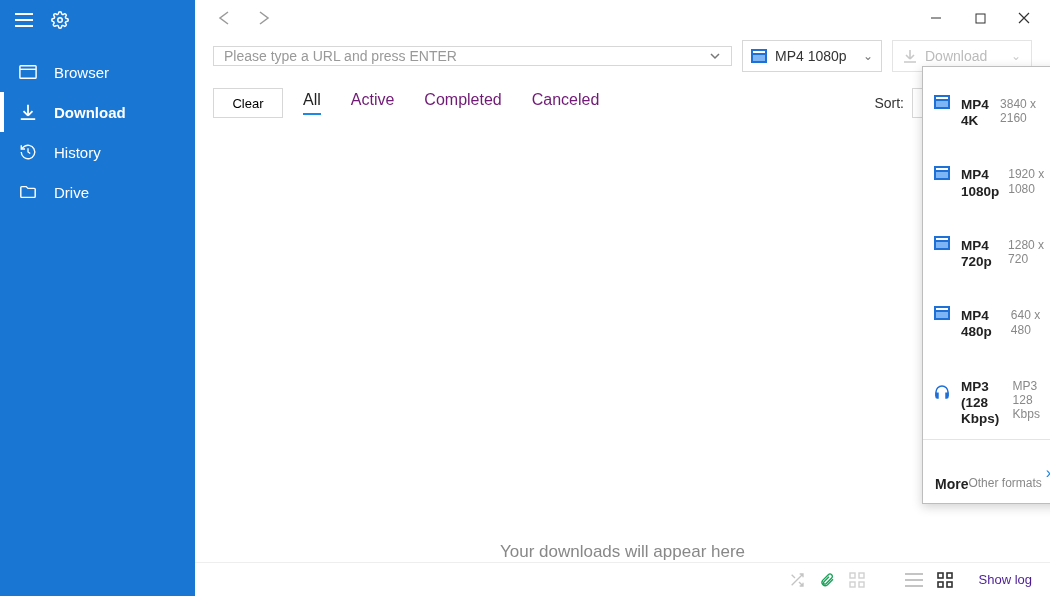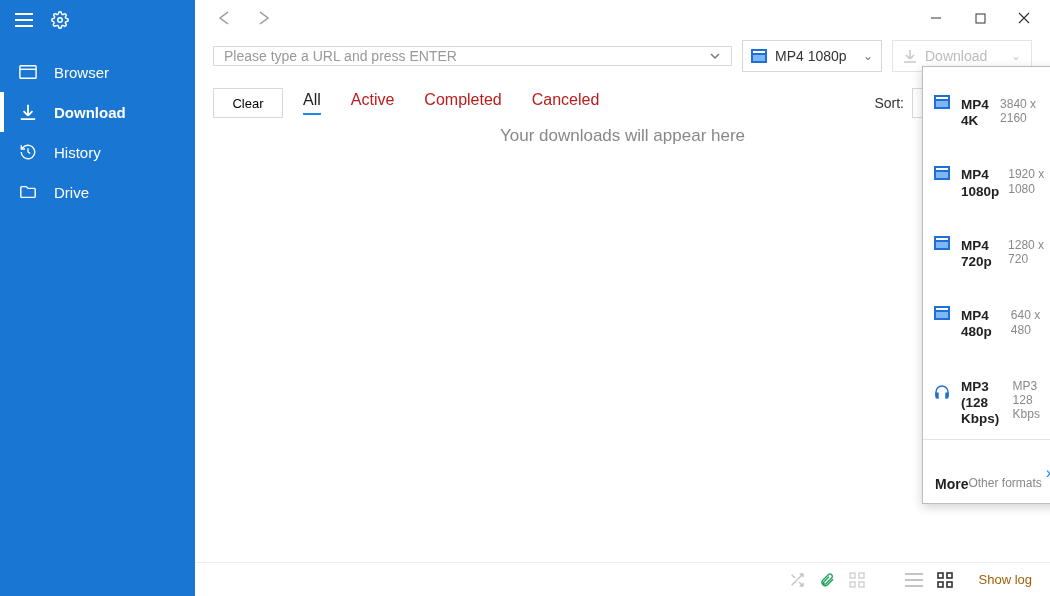--- a/index.html
+++ b/index.html
@@ -31,34 +31,34 @@
   .url-field .chev { position:absolute; right:10px; color:#777; }
   .format-select { width: 140px; height: 32px; border:1px solid #d7d7d7; display:flex; align-items:center; padding:0 8px; gap:8px; font-size:14px; color:#1976d2; cursor:pointer; position:relative; }
   .format-select .lbl { color:#333; flex:1; }
   .format-select .chev { color:#777; font-size:12px; }
   .dl-btn { width: 140px; height: 32px; border:1px solid #e4e4e4; display:flex; align-items:center; padding:0 10px; gap:8px; color:#bbb; font-size:14px; cursor:pointer; }
   .dl-btn .chev { margin-left:auto; color:#ccc; font-size:12px; }
 
   .filters-row { display:flex; align-items:center; padding: 12px 18px 8px 18px; gap: 0; }
   .clear-btn { width: 70px; height:30px; border:1px solid #d7d7d7; background:#fff; display:flex; align-items:center; justify-content:center; font-size:13px; cursor:pointer; margin-right: 20px; }
   .tabs { display:flex; gap: 30px; }
-  .tab { font-size:16px; color:#b91c1c; cursor:pointer; padding-bottom:4px; }
+  .tab { font-size:16px; color:#701a75; cursor:pointer; padding-bottom:4px; }
   .tab.active { color:#222; border-bottom:2px solid #1e88e5; }
   .sort-wrap { margin-left:auto; display:flex; align-items:center; gap:8px; font-size:14px; color:#333;}
   .sort-select { width:120px; height:30px; border:1px solid #d7d7d7; display:flex; align-items:center; padding:0 10px; font-size:14px; color:#444; cursor:pointer; }
   .sort-select .chev { margin-left:auto; color:#888; font-size:12px; }
 
-  .content { flex:1; display:flex; align-items:flex-start; justify-content:center; color:#888; font-size:17px; }
+  .content { flex:1; display:flex; align-items:flex-end; justify-content:center; color:#888; font-size:17px; }
 
   .statusbar { height:34px; border-top:1px solid #eee; display:flex; align-items:center; padding:0 18px; gap:14px; }
   .statusbar .s-icon { color:#bbb; cursor:pointer; display:flex; align-items:center; }
   .statusbar .clip { color:#1aa159; }
   .statusbar .s-spacer { flex:1; }
   .statusbar .active-view { color:#333; }
-  .showlog { font-size:13px; color:#a16207; cursor:pointer; margin-left:12px;}
+  .showlog { font-size:13px; color:#4c1d95; cursor:pointer; margin-left:12px;}
 
   
   .dropdown { position:absolute; top:66px; left:727px; width:142px; background:#fff; border:1px solid #bdbdbd; box-shadow:0 3px 10px rgba(0,0,0,0.18); z-index:10; }
   .dd-item { display:flex; align-items:center; gap:10px; padding:8px 10px; cursor:pointer; }
   .dd-icon { width:18px; height:18px; display:flex; align-items:center; justify-content:center; flex-shrink:0; }
   .dd-text { display:flex; flex-direction:row; line-height:1.2;margin-top:22px; }
   .dd-title { font-size:13.5px; color:#222; font-weight:600; }
   .dd-sub { font-size:12px; color:#888; }
   .dd-sep { height:1px; background:#e4e4e4; margin:4px 0; }
   .dd-more { display:flex; align-items:center; padding:10px 12px; cursor:pointer; }

